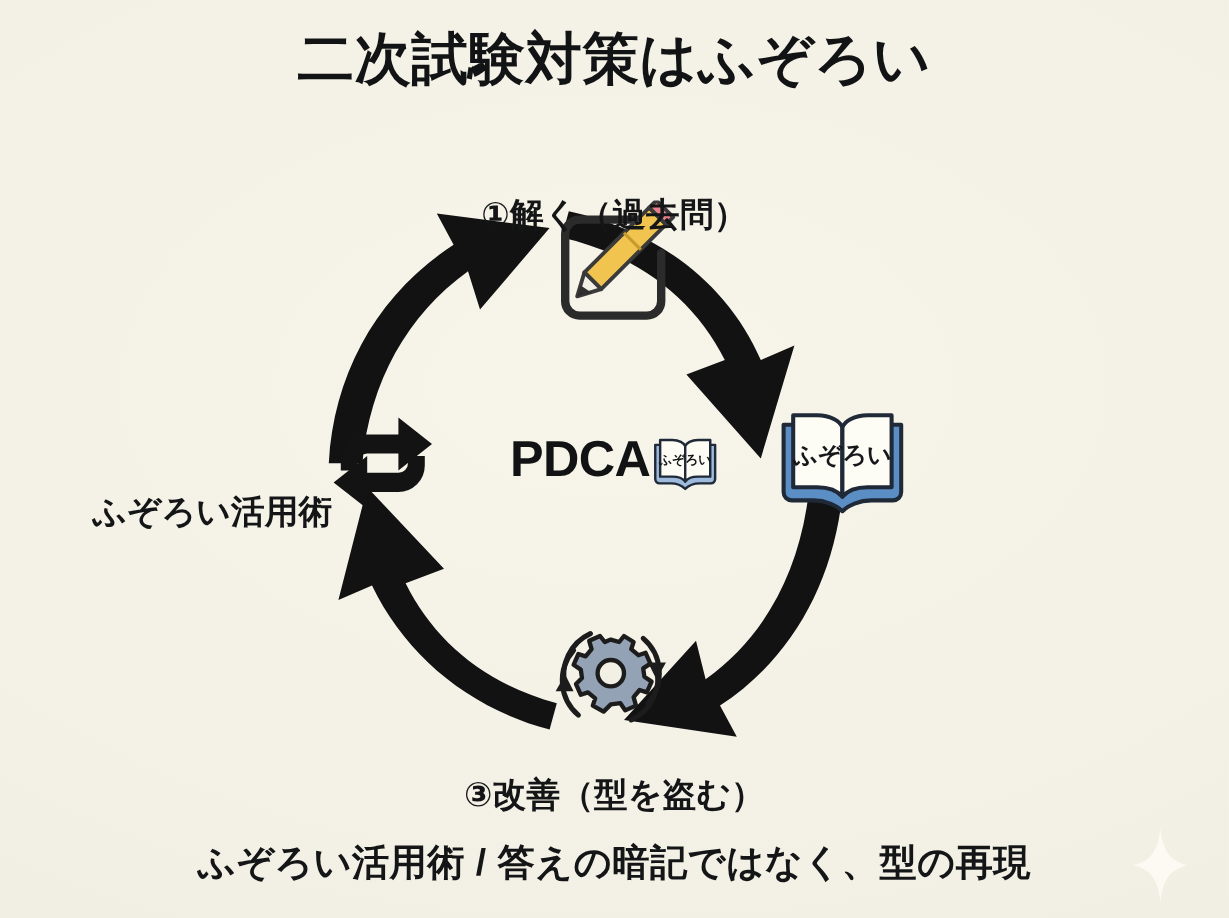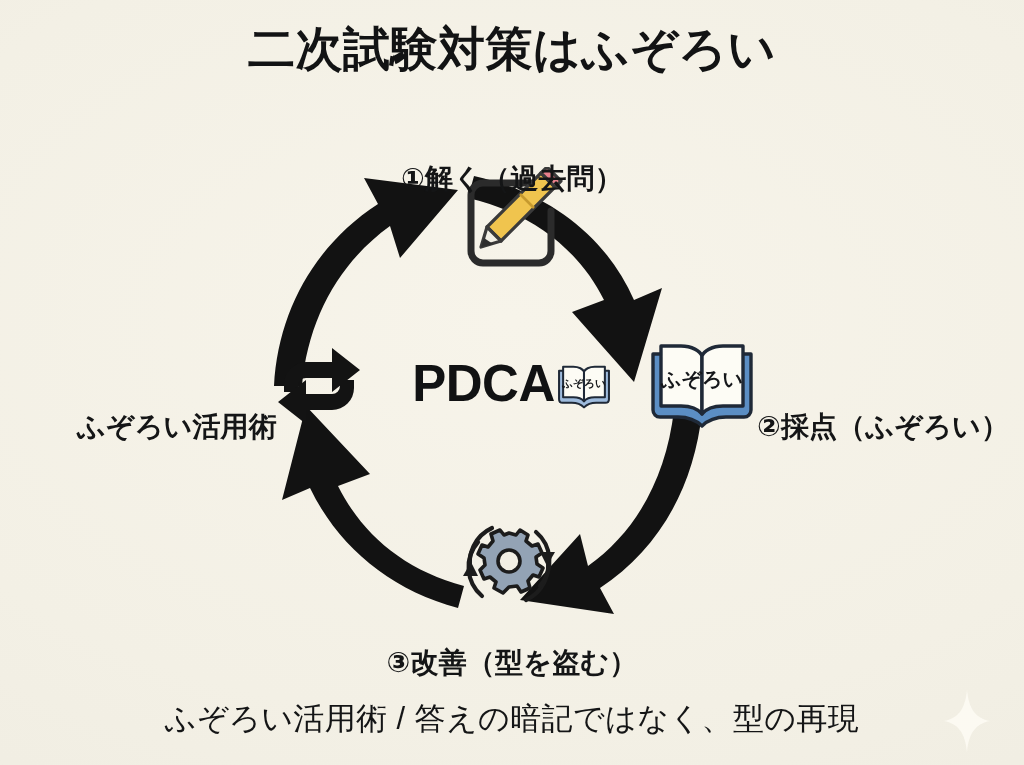--- a/index.html
+++ b/index.html
@@ -51,21 +51,21 @@
   }
 
   
   .caption {
     position: absolute;
     left: 0;
     right: 0;
     top: 698px;
     text-align: center;
     font-size: 31px;
-    font-weight: 400;
+    font-weight: 700;
     letter-spacing: .4px;
     color: #141516;
   }
 
   
   .stage {
     position: absolute;
     left: 0;
     top: 0;
     width: 1024px;
@@ -109,21 +109,21 @@
     left: 0;
     right: 0;
     top: 356px;
     display: flex;
     align-items: center;
     justify-content: center;
     gap: 0px;
     pointer-events: none;
   }
   .pdca-text {
-    font-size: 51px;
+    font-size: 42px;
     font-weight: 600;
     letter-spacing: -0.5px;
     color: #111213;
     line-height: 1;
     font-family: "Liberation Sans", "DejaVu Sans", sans-serif;
   }
   .mini-book {
     width: 56px;
     height: 48px;
     margin-left: 1px;
@@ -248,21 +248,20 @@
       <span class="pdca-text">PDCA</span>
       <svg class="mini-book" viewBox="0 0 110 92">
         <path d="M6 16 h24 c12 0 21 5 25 11 c4 -6 13 -11 25 -11 h24 v56 c0 4 -3 7 -7 7 h-18 c-10 0 -19 4 -24 9 c-5 -5 -14 -9 -24 -9 h-18 c-4 0 -7 -3 -7 -7 z" fill="#9ebbdd" stroke="#1f2937" stroke-width="4" stroke-linejoin="round"></path>
         <path d="M14 8 h20 c11 0 19 5 21 10 v58 c-4 -5 -11 -8 -21 -8 h-20 z" fill="#fdfcf5" stroke="#1f2937" stroke-width="4" stroke-linejoin="round"></path>
         <path d="M96 8 h-20 c-11 0 -19 5 -21 10 v58 c4 -5 11 -8 21 -8 h20 z" fill="#fdfcf5" stroke="#1f2937" stroke-width="4" stroke-linejoin="round"></path>
         <text x="55" y="48" text-anchor="middle" font-family="'Liberation Sans','DejaVu Sans',sans-serif" font-size="21" font-weight="700" fill="#15171a">ふぞろい</text>
       </svg>
     </div>
 
     <div class="step-label label-top">①解く（過去問）</div>
-    <div class="step-label label-right">②採点（ふぞろい）</div>
     <div class="step-label label-bottom">③改善（型を盗む）</div>
     <div class="step-label label-left">ふぞろい活用術</div>
 
   </div>
 
   <div class="caption">ふぞろい活用術 / 答えの暗記ではなく、型の再現</div>
 
   <svg class="sparkle" viewBox="0 0 46 62">
     <path d="M23 0 C25 20 32 28 46 31 C32 34 25 42 23 62 C21 42 14 34 0 31 C14 28 21 20 23 0 Z" fill="#fffdf6" opacity="0.9"></path>
   </svg>

